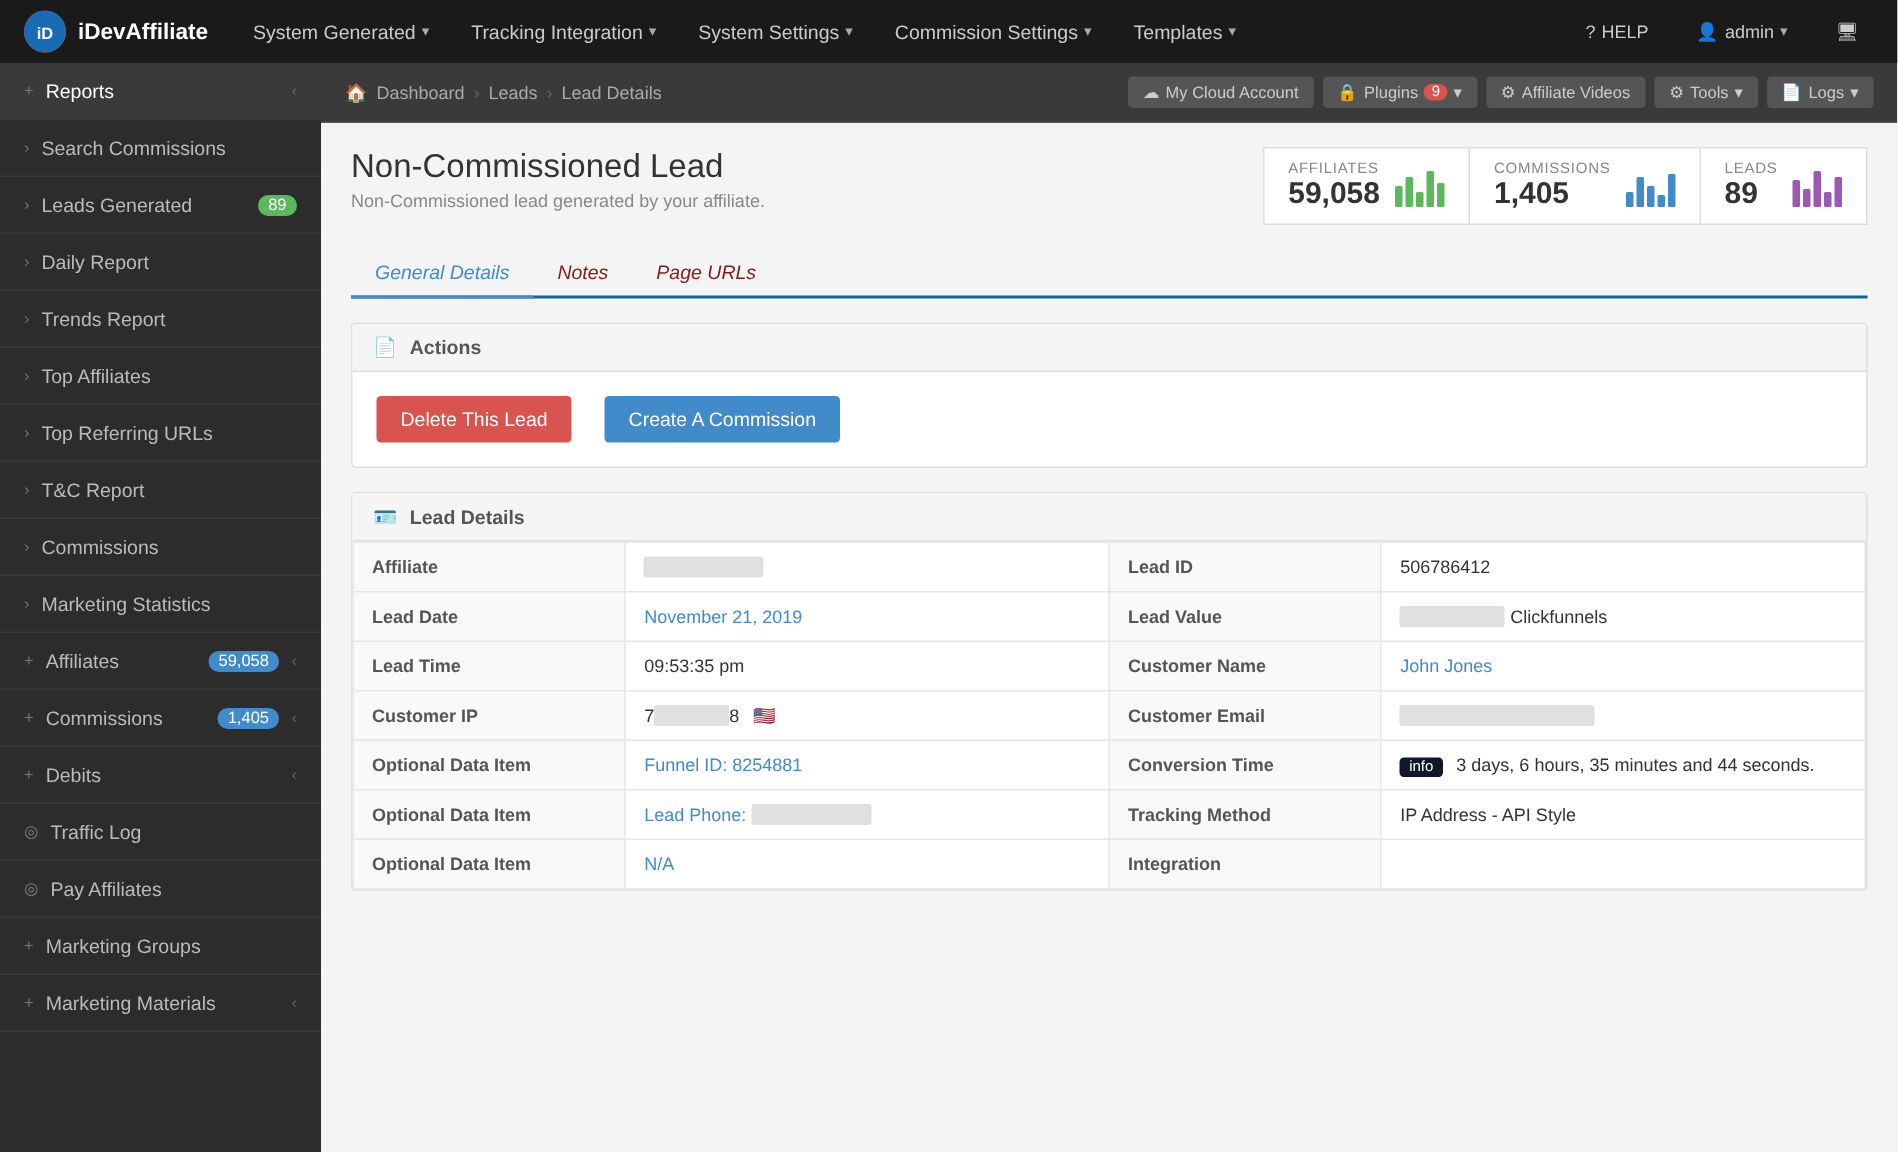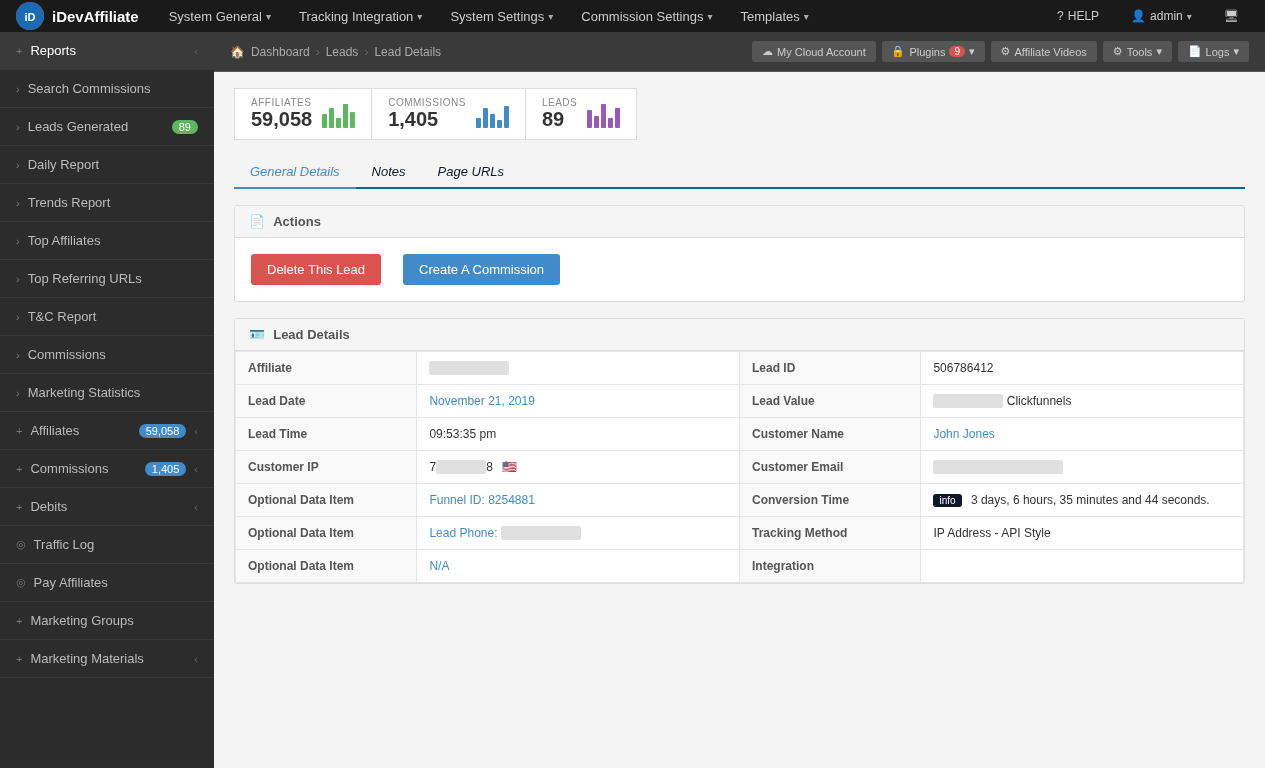--- a/index.html
+++ b/index.html
@@ -1,19 +1,19 @@
 <!DOCTYPE html>
 <html><head>
   <meta charset="utf-8">
   <style>
     * { box-sizing: border-box; margin: 0; padding: 0; }
     body { font-family: "Segoe UI", Arial, sans-serif; font-size: 13px; background: #f4f4f4; color: #333; display: flex; flex-direction: column; height: 768px; overflow: hidden; }
 
     
-    .top-nav { background: #1a1a1a; color: #ccc; display: flex; align-items: center; height: 32px; flex-shrink: 0; }
+    .top-nav { background: #1a1a1a; color: #ccc; display: flex; align-items: center; height: 42px; flex-shrink: 0; }
     .top-nav .brand { display: flex; align-items: center; padding: 0 16px; color: #fff; font-weight: bold; font-size: 15px; gap: 8px; }
     .brand-logo { width: 28px; height: 28px; background: linear-gradient(135deg, #e04, #f80); border-radius: 50%; display: flex; align-items: center; justify-content: center; color: #fff; font-size: 11px; font-weight: bold; }
     .nav-menu { display: flex; flex: 1; }
     .nav-item { padding: 0 14px; height: 42px; display: flex; align-items: center; color: #ccc; cursor: pointer; font-size: 13px; gap: 4px; position: relative; }
     .nav-item .caret { font-size: 10px; color: #aaa; }
     .nav-right { display: flex; align-items: center; gap: 4px; padding-right: 12px; }
     .nav-right .nav-item { font-size: 12px; }
 
     
     .content-wrapper { display: flex; flex: 1; overflow: hidden; }
@@ -53,21 +53,21 @@
     .stat-item + .stat-item { border-left: none; }
     .stat-label { font-size: 10px; color: #888; text-transform: uppercase; letter-spacing: 0.5px; }
     .stat-value { font-size: 20px; font-weight: bold; color: #333; }
     .stat-chart { display: flex; align-items: flex-end; gap: 2px; height: 28px; }
     .stat-chart .bar { width: 5px; background: #5cb85c; border-radius: 1px; }
     .stat-chart .bar.blue { background: #428bca; }
     .stat-chart .bar.purple { background: #9b59b6; }
 
     
     .tab-bar { display: flex; border-bottom: 2px solid #0369a1; margin-bottom: 16px; font-style: italic; }
-    .tab { padding: 8px 16px; cursor: pointer; color: #0f172a; font-size: 13px; border-bottom: 2px solid transparent; margin-bottom: -2px; }
+    .tab { padding: 8px 16px; cursor: pointer; color: #7f1d1d; font-size: 13px; border-bottom: 2px solid transparent; margin-bottom: -2px; }
     .tab.active { color: #428bca; border-bottom-color: #428bca; }
 
     
     .card { background: #fff; border: 1px solid #ddd; border-radius: 3px; margin-bottom: 16px; }
     .card-header { background: #f5f5f5; border-bottom: 1px solid #ddd; padding: 8px 14px; font-size: 13px; font-weight: 600; color: #555; display: flex; align-items: center; gap: 8px; }
     .card-body { padding: 16px; }
 
     
     .actions-row { display: flex; gap: 22px; }
     .btn-danger { background: #d9534f; color: #fff; border: none; padding: 8px 16px; border-radius: 3px; cursor: pointer; font-size: 13px; }
@@ -90,21 +90,21 @@
     <div class="brand-logo">
       <svg width="28" height="28" viewBox="0 0 28 28">
         <circle cx="14" cy="14" r="14" fill="#1a6bb5"></circle>
         <text x="14" y="19" text-anchor="middle" fill="#fff" font-size="11" font-weight="bold">iD</text>
       </svg>
     </div>
     <span>iDevAffiliate</span>
   </div>
   <div class="nav-menu">
     <div class="nav-item">
-      <span>System General</span>
+      <span>System Generated</span>
       <span class="caret">▾</span>
     </div>
     <div class="nav-item">
       <span>Tracking Integration</span>
       <span class="caret">▾</span>
     </div>
     <div class="nav-item">
       <span>System Settings</span>
       <span class="caret">▾</span>
     </div>
@@ -249,20 +249,24 @@
           <span>📄</span>
           <span>Logs</span>
           <span>▾</span>
         </button>
       </div>
     </div>
 
     <div class="page-content">
 
       <div class="page-header">
+        <div class="page-title-block">
+          <h1 class="page-title">Non-Commissioned Lead</h1>
+          <div class="page-subtitle">Non-Commissioned lead generated by your affiliate.</div>
+        </div>
         <div class="stats-bar">
           <div class="stat-item">
             <div>
               <div class="stat-label">AFFILIATES</div>
               <div class="stat-value">59,058</div>
             </div>
             <div class="stat-chart">
               <div class="bar" style="height:14px"></div>
               <div class="bar" style="height:20px"></div>
               <div class="bar" style="height:10px"></div>

